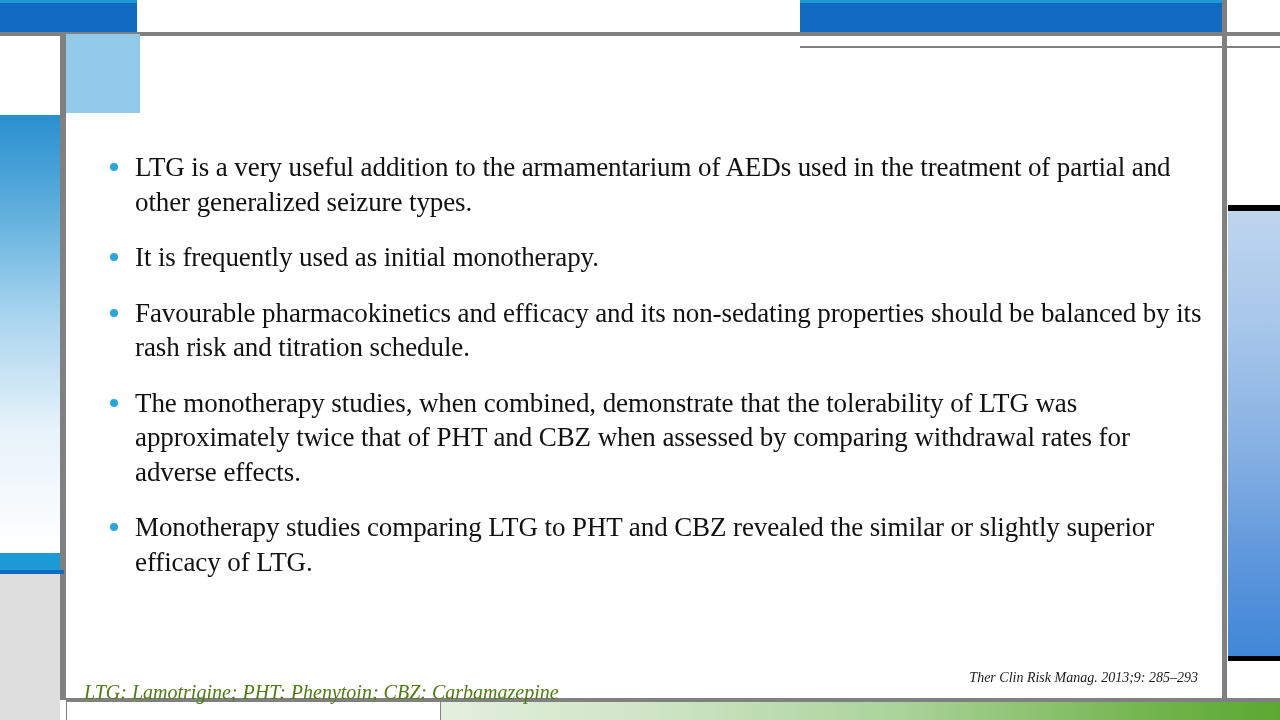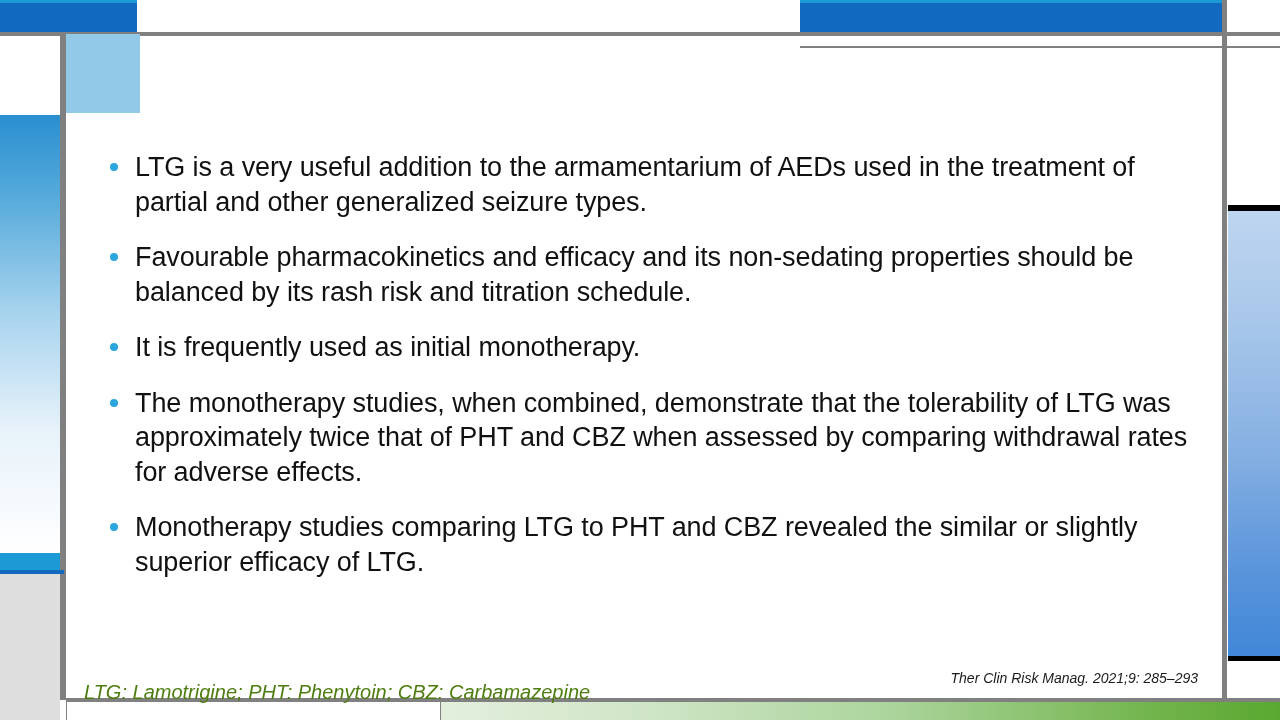--- a/index.html
+++ b/index.html
@@ -9,20 +9,21 @@
   }
   body {
     font-family: "Liberation Sans", sans-serif;
   }
   #slide {
     position: relative;
     width: 1280px;
     height: 720px;
     background: #ffffff;
     overflow: hidden;
+    font-family: Liberation Serif, serif;
   }
 
   
   .deco-topbar-left {
     position: absolute;
     left: 0; top: 0;
     width: 137px; height: 30px;
     background: #1269c0;
     border-top: 3px solid #1b9ad6;
   }
@@ -201,33 +202,33 @@
   <div class="deco-bottom-green"></div>
 
   <div class="content">
     <ul class="bullet-list">
       <li class="bullet-item">
         <span class="bullet-dot"></span>
         <span>LTG is a very useful addition to the armamentarium of AEDs used in the treatment of partial and other generalized seizure types.</span>
       </li>
       <li class="bullet-item">
         <span class="bullet-dot"></span>
+        <span>It is frequently used as initial monotherapy.</span>
+      </li>
+      <li class="bullet-item">
+        <span class="bullet-dot"></span>
         <span>Favourable pharmacokinetics and efficacy and its non-sedating properties should be balanced by its rash risk and titration schedule.</span>
-      </li>
-      <li class="bullet-item">
-        <span class="bullet-dot"></span>
-        <span>It is frequently used as initial monotherapy.</span>
       </li>
       <li class="bullet-item">
         <span class="bullet-dot"></span>
         <span>The monotherapy studies, when combined, demonstrate that the tolerability of LTG was approximately twice that of PHT and CBZ when assessed by comparing withdrawal rates for adverse effects.</span>
       </li>
       <li class="bullet-item">
         <span class="bullet-dot"></span>
         <span>Monotherapy studies comparing LTG to PHT and CBZ revealed the similar or slightly superior efficacy of LTG.</span>
       </li>
     </ul>
   </div>
 
   <div class="footnote">LTG: Lamotrigine; PHT: Phenytoin; CBZ: Carbamazepine</div>
-  <div class="citation">Ther Clin Risk Manag. 2021;9: 285–293</div>
+  <div class="citation">Ther Clin Risk Manag. 2013;9: 285–293</div>
 
 </div>
 
 </body></html>

